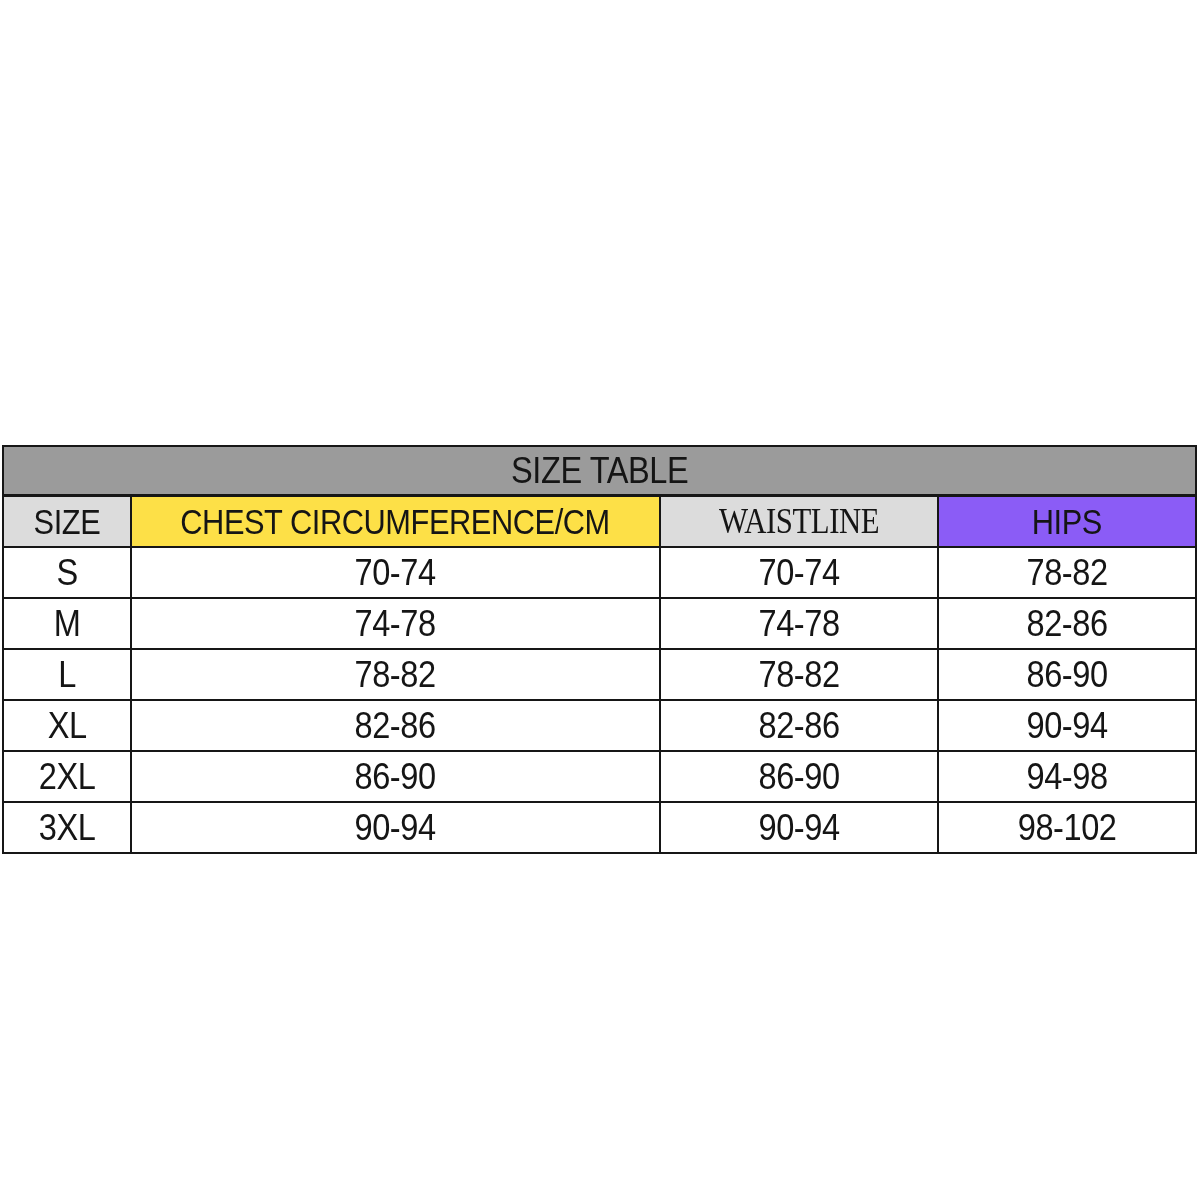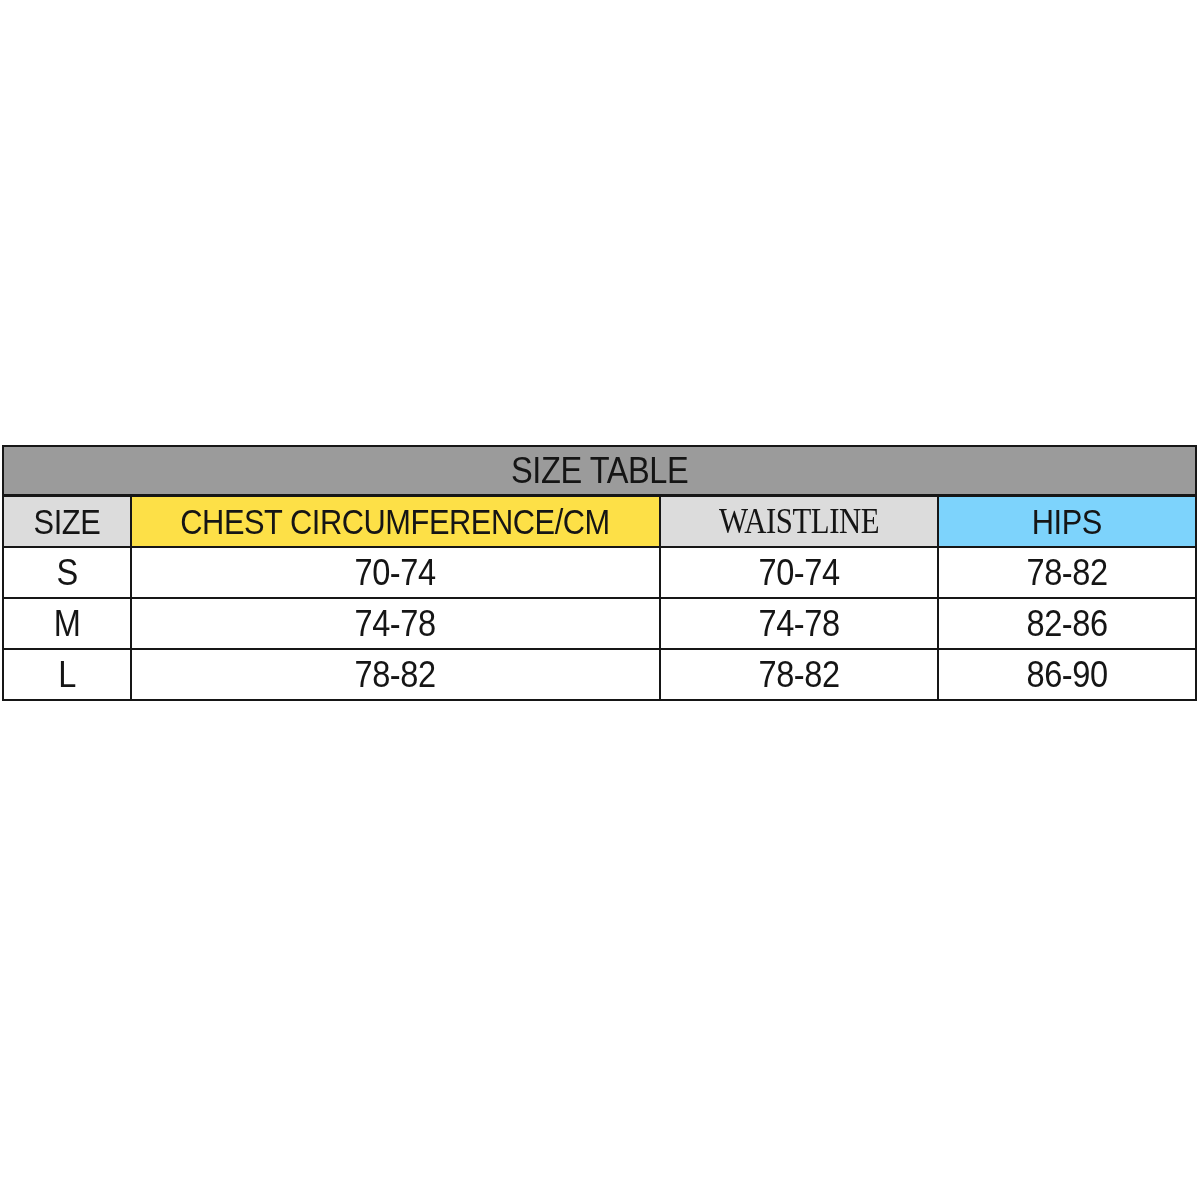--- a/index.html
+++ b/index.html
@@ -83,21 +83,21 @@
       <tr class="header-row">
         <th style="background:#dcdcdc;">
           <span class="squeeze">SIZE</span>
         </th>
         <th style="background:#fde047;">
           <span class="squeeze">CHEST CIRCUMFERENCE/CM</span>
         </th>
         <th style="background:#dcdcdc;font-family:Liberation Serif, serif;">
           <span class="squeeze">WAISTLINE</span>
         </th>
-        <th style="background:#7dd3fc;">
+        <th style="background:#8b5cf6;">
           <span class="squeeze">HIPS</span>
         </th>
       </tr>
 
       <tr class="data-row">
         <td><span class="squeeze">S</span></td>
         <td><span class="squeeze">70-74</span></td>
         <td><span class="squeeze">70-74</span></td>
         <td><span class="squeeze">78-82</span></td>
       </tr>
@@ -106,15 +106,33 @@
         <td><span class="squeeze">74-78</span></td>
         <td><span class="squeeze">74-78</span></td>
         <td><span class="squeeze">82-86</span></td>
       </tr>
       <tr class="data-row">
         <td><span class="squeeze">L</span></td>
         <td><span class="squeeze">78-82</span></td>
         <td><span class="squeeze">78-82</span></td>
         <td><span class="squeeze">86-90</span></td>
       </tr>
+      <tr class="data-row">
+        <td><span class="squeeze">XL</span></td>
+        <td><span class="squeeze">82-86</span></td>
+        <td><span class="squeeze">82-86</span></td>
+        <td><span class="squeeze">90-94</span></td>
+      </tr>
+      <tr class="data-row">
+        <td><span class="squeeze">2XL</span></td>
+        <td><span class="squeeze">86-90</span></td>
+        <td><span class="squeeze">86-90</span></td>
+        <td><span class="squeeze">94-98</span></td>
+      </tr>
+      <tr class="data-row">
+        <td><span class="squeeze">3XL</span></td>
+        <td><span class="squeeze">90-94</span></td>
+        <td><span class="squeeze">90-94</span></td>
+        <td><span class="squeeze">98-102</span></td>
+      </tr>
     </tbody>
   </table>
 </div>
 
 </body></html>

